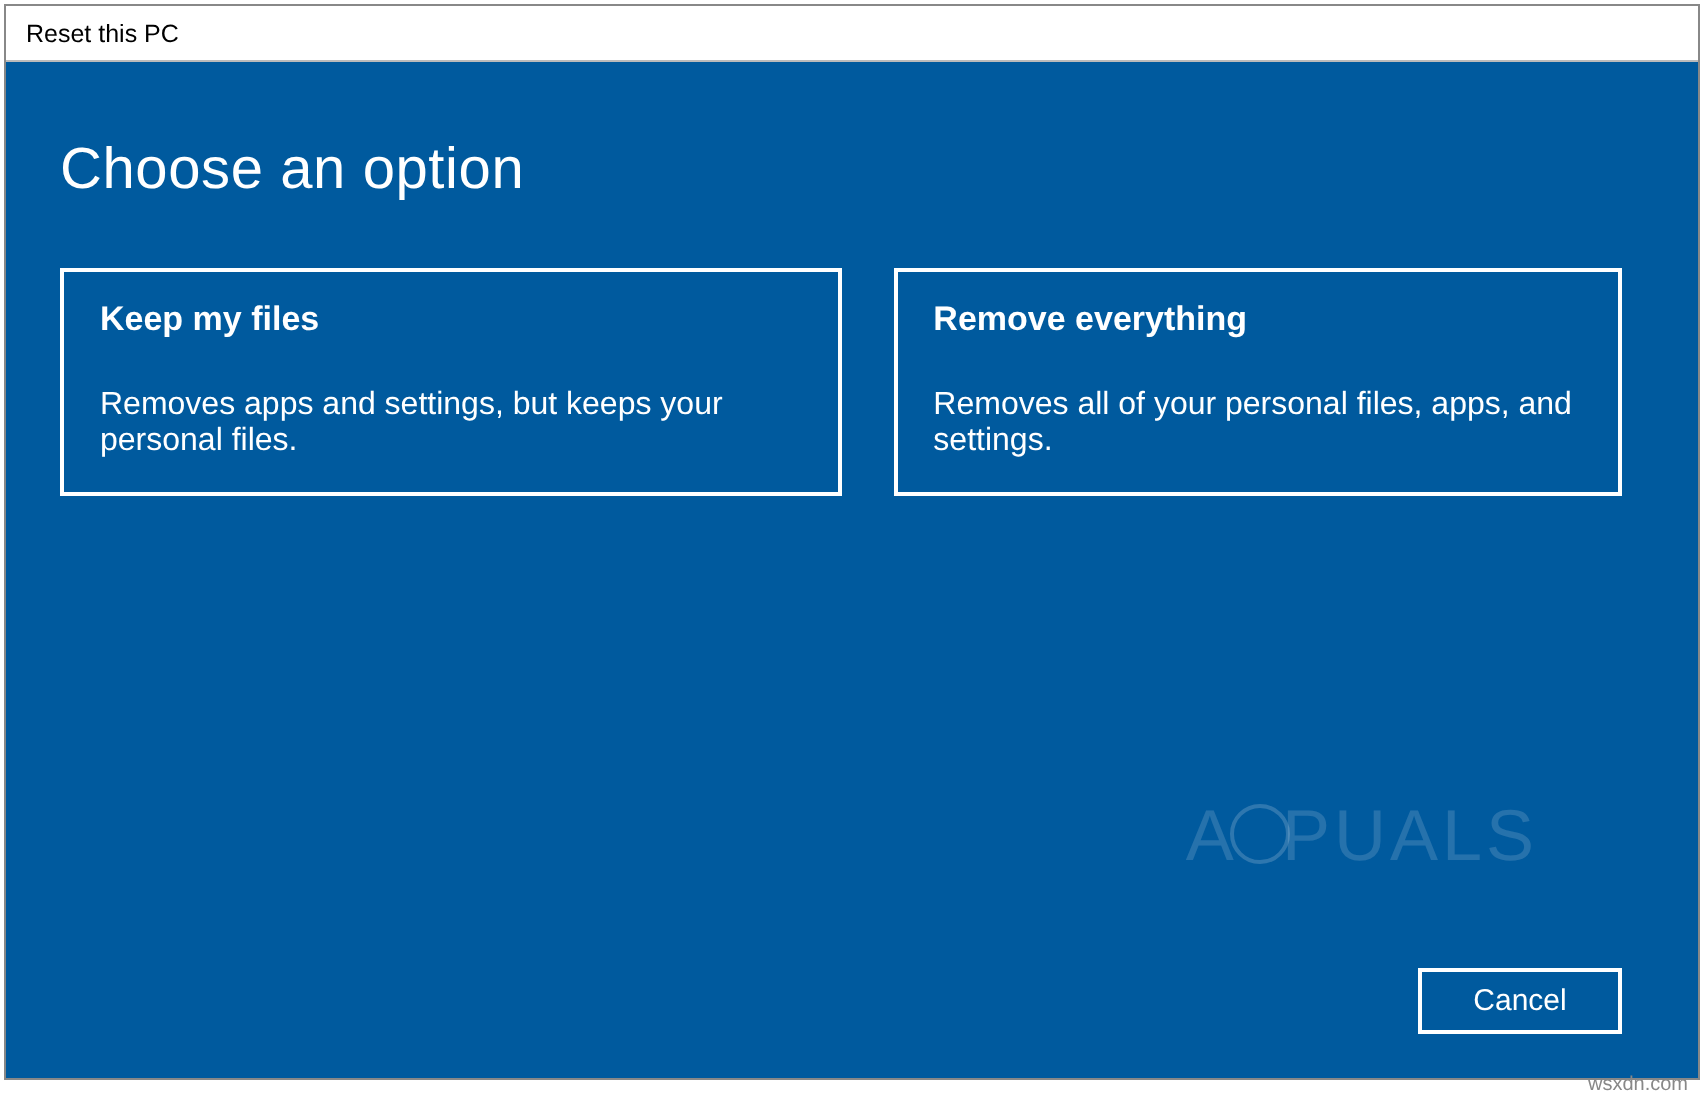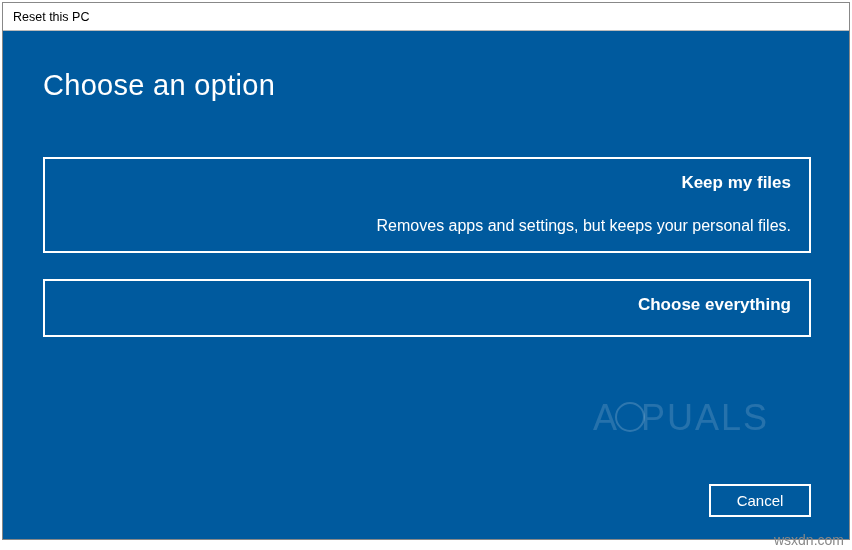--- a/index.html
+++ b/index.html
@@ -31,37 +31,35 @@
       display: flex;
       align-items: center;
       padding: 0 10px;
       font-size: 12.5px;
       color: #000;
     }
     .blue-panel {
       flex: 1;
       background: #005a9e;
       position: relative;
-      padding: 38px 38px 20px 40px;
+      padding: 38px 38px 20px 27px;
       color: #fff;
       display: flex;
       flex-direction: column;
-      gap: 23px;
     }
     .heading {
       font-size: 29px;
       font-weight: 300;
       margin-bottom: 32px;
       letter-spacing: 0.3px;
     }
     .options {
       display: flex;
-      flex-direction: column;
+      flex-direction: row;
       gap: 26px;
-      text-align: right;
     }
     .option {
       border: 2px solid #fff;
       padding: 14px 18px 16px 18px;
       cursor: pointer;
     }
     .option-title {
       font-size: 17px;
       font-weight: 600;
       margin-bottom: 4px;
@@ -84,21 +82,21 @@
       padding: 6px 0;
       width: 102px;
       text-align: center;
       cursor: pointer;
       font-family: inherit;
     }
     .credit {
       position: absolute;
       right: 8px;
       bottom: 2px;
-      font-size: 14px;
+      font-size: 10px;
       color: #888;
     }
     .watermark {
       position: absolute;
       right: 80px;
       bottom: 100px;
       font-size: 36px;
       color: rgba(255,255,255,0.15);
       letter-spacing: 2px;
       font-weight: 300;
@@ -126,21 +124,22 @@
   </div>
   <div class="blue-panel">
     <div class="heading">Choose an option</div>
 
     <div class="options">
       <div class="option">
         <div class="option-title">Keep my files</div>
         <div class="option-desc">Removes apps and settings, but keeps your personal files.</div>
       </div>
       <div class="option">
-        <div class="option-title">Choose everything</div>
+        <div class="option-title">Remove everything</div>
+        <div class="option-desc">Removes all of your personal files, apps, and settings.</div>
       </div>
     </div>
 
     <div class="watermark">
       A<span class="dot"></span>PUALS
     </div>
 
     <div class="footer">
       <button class="cancel-btn">Cancel</button>
     </div>

